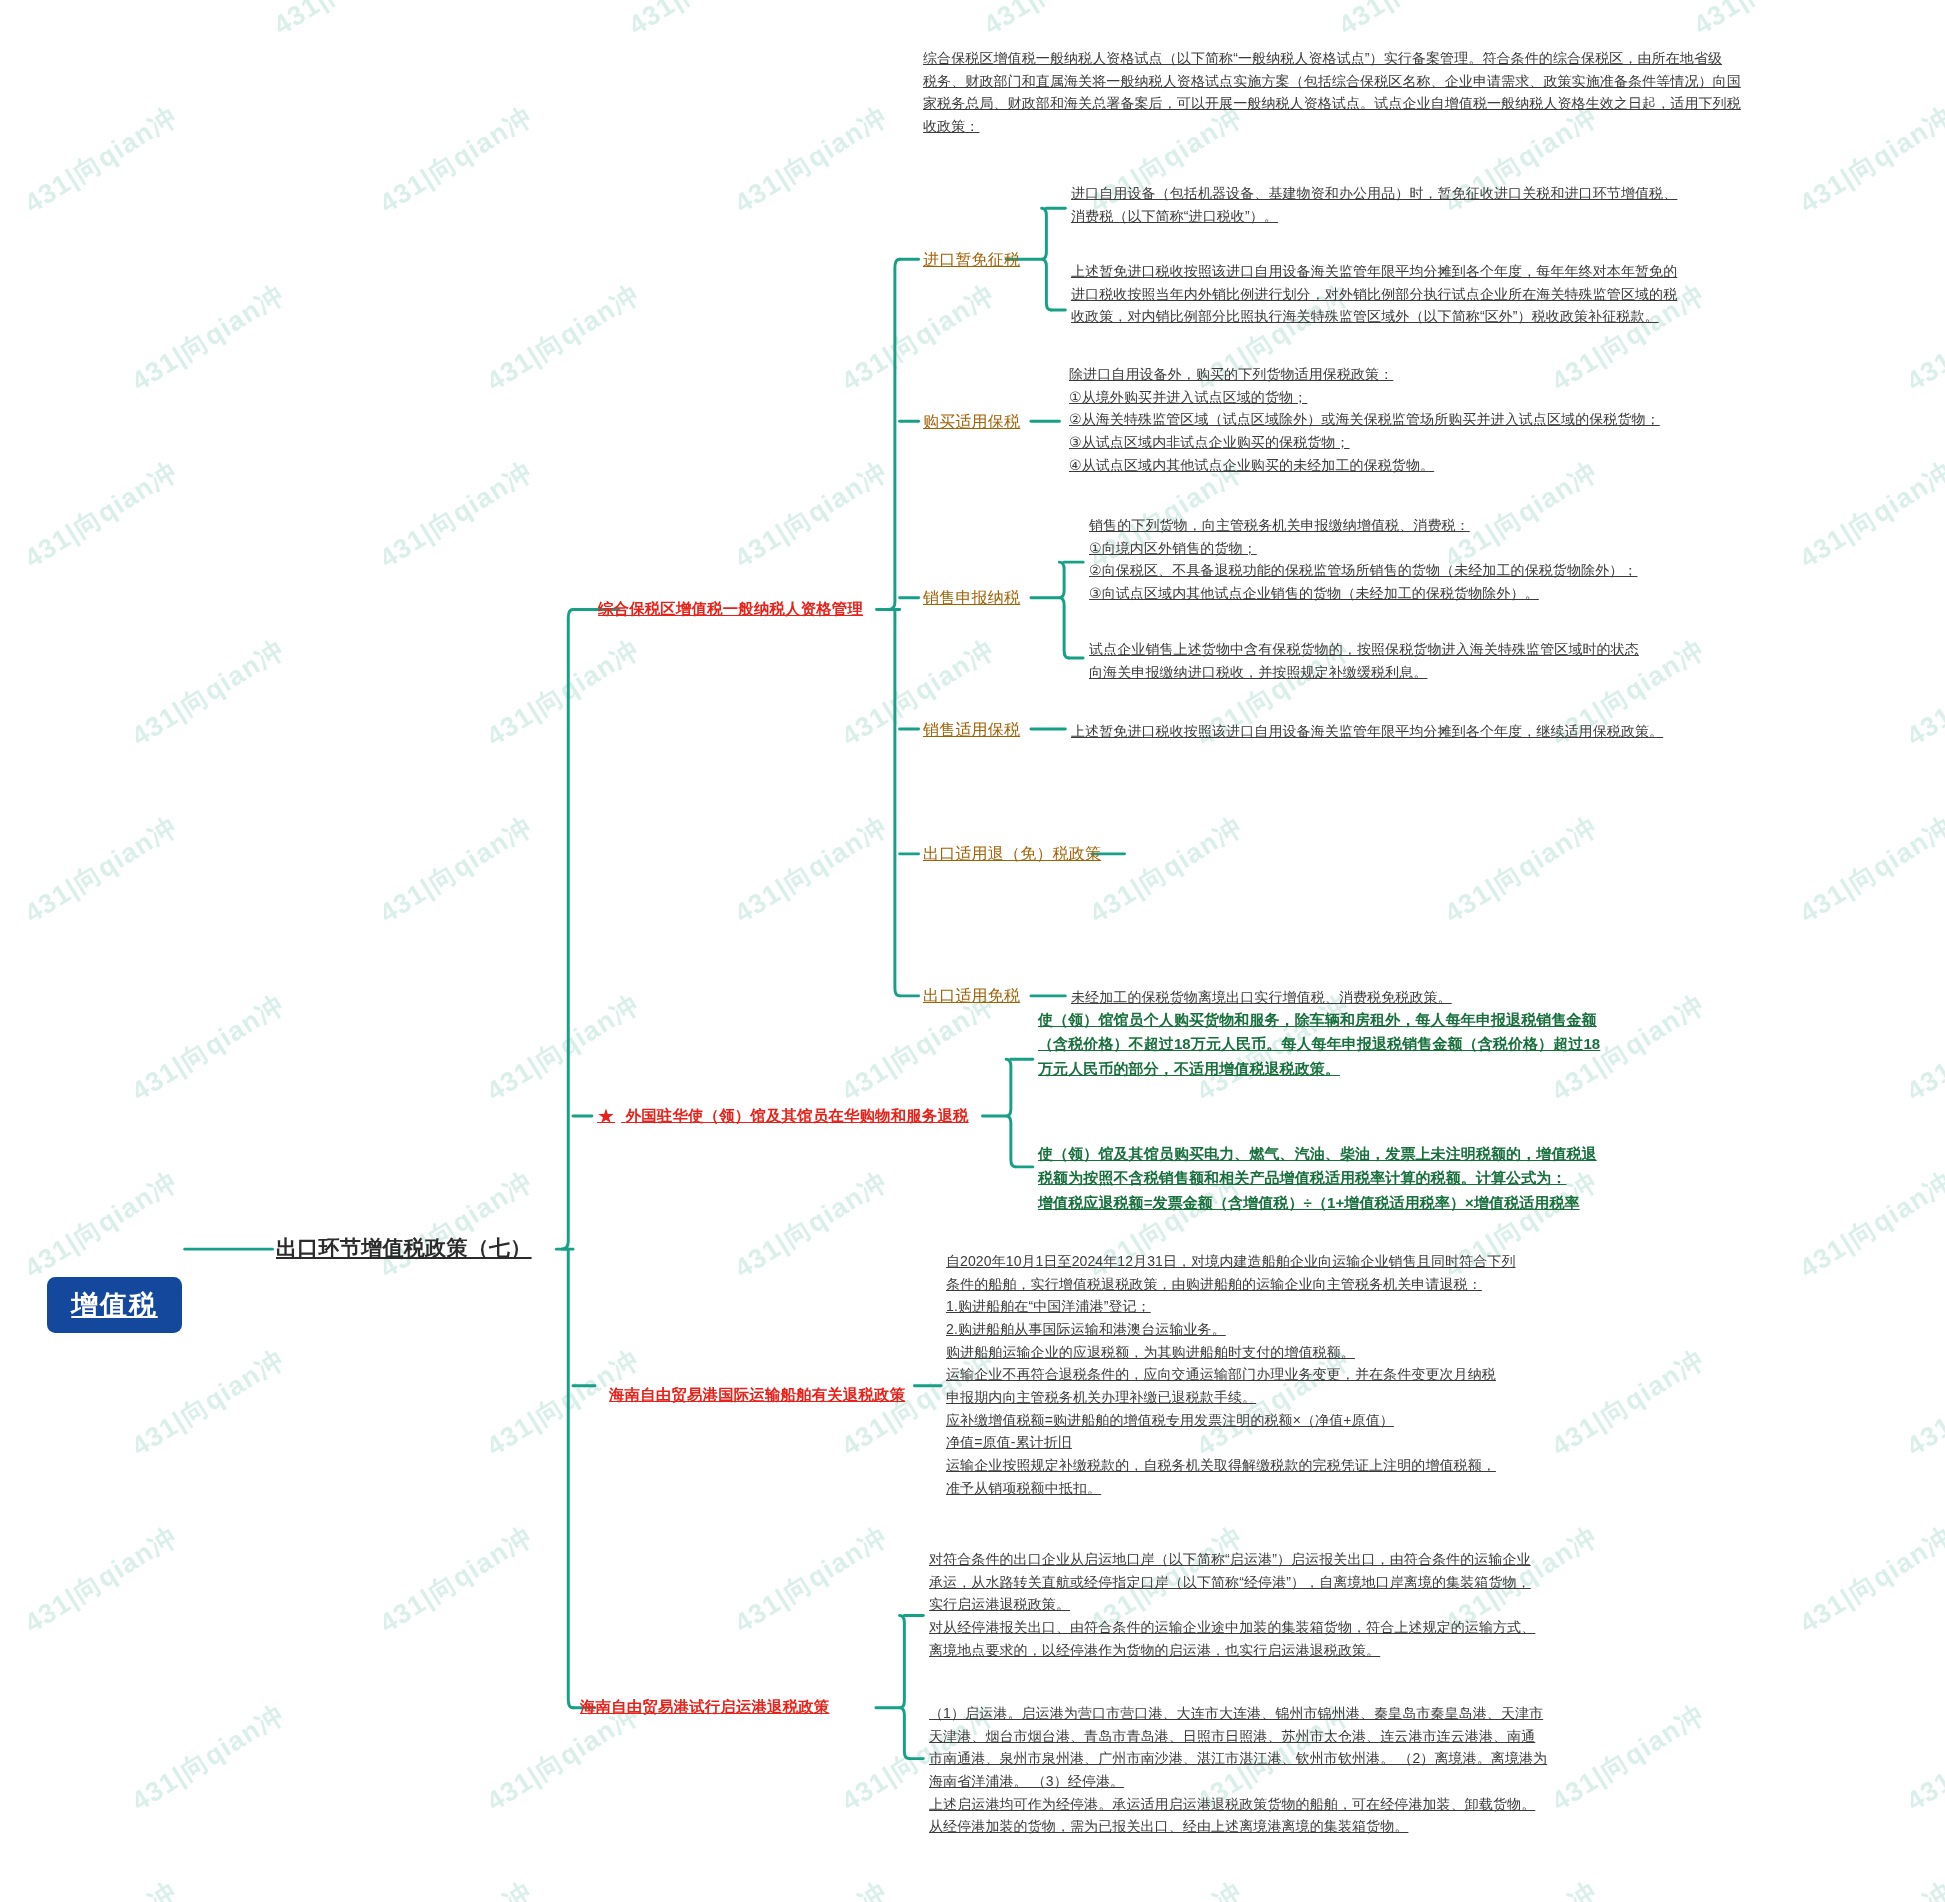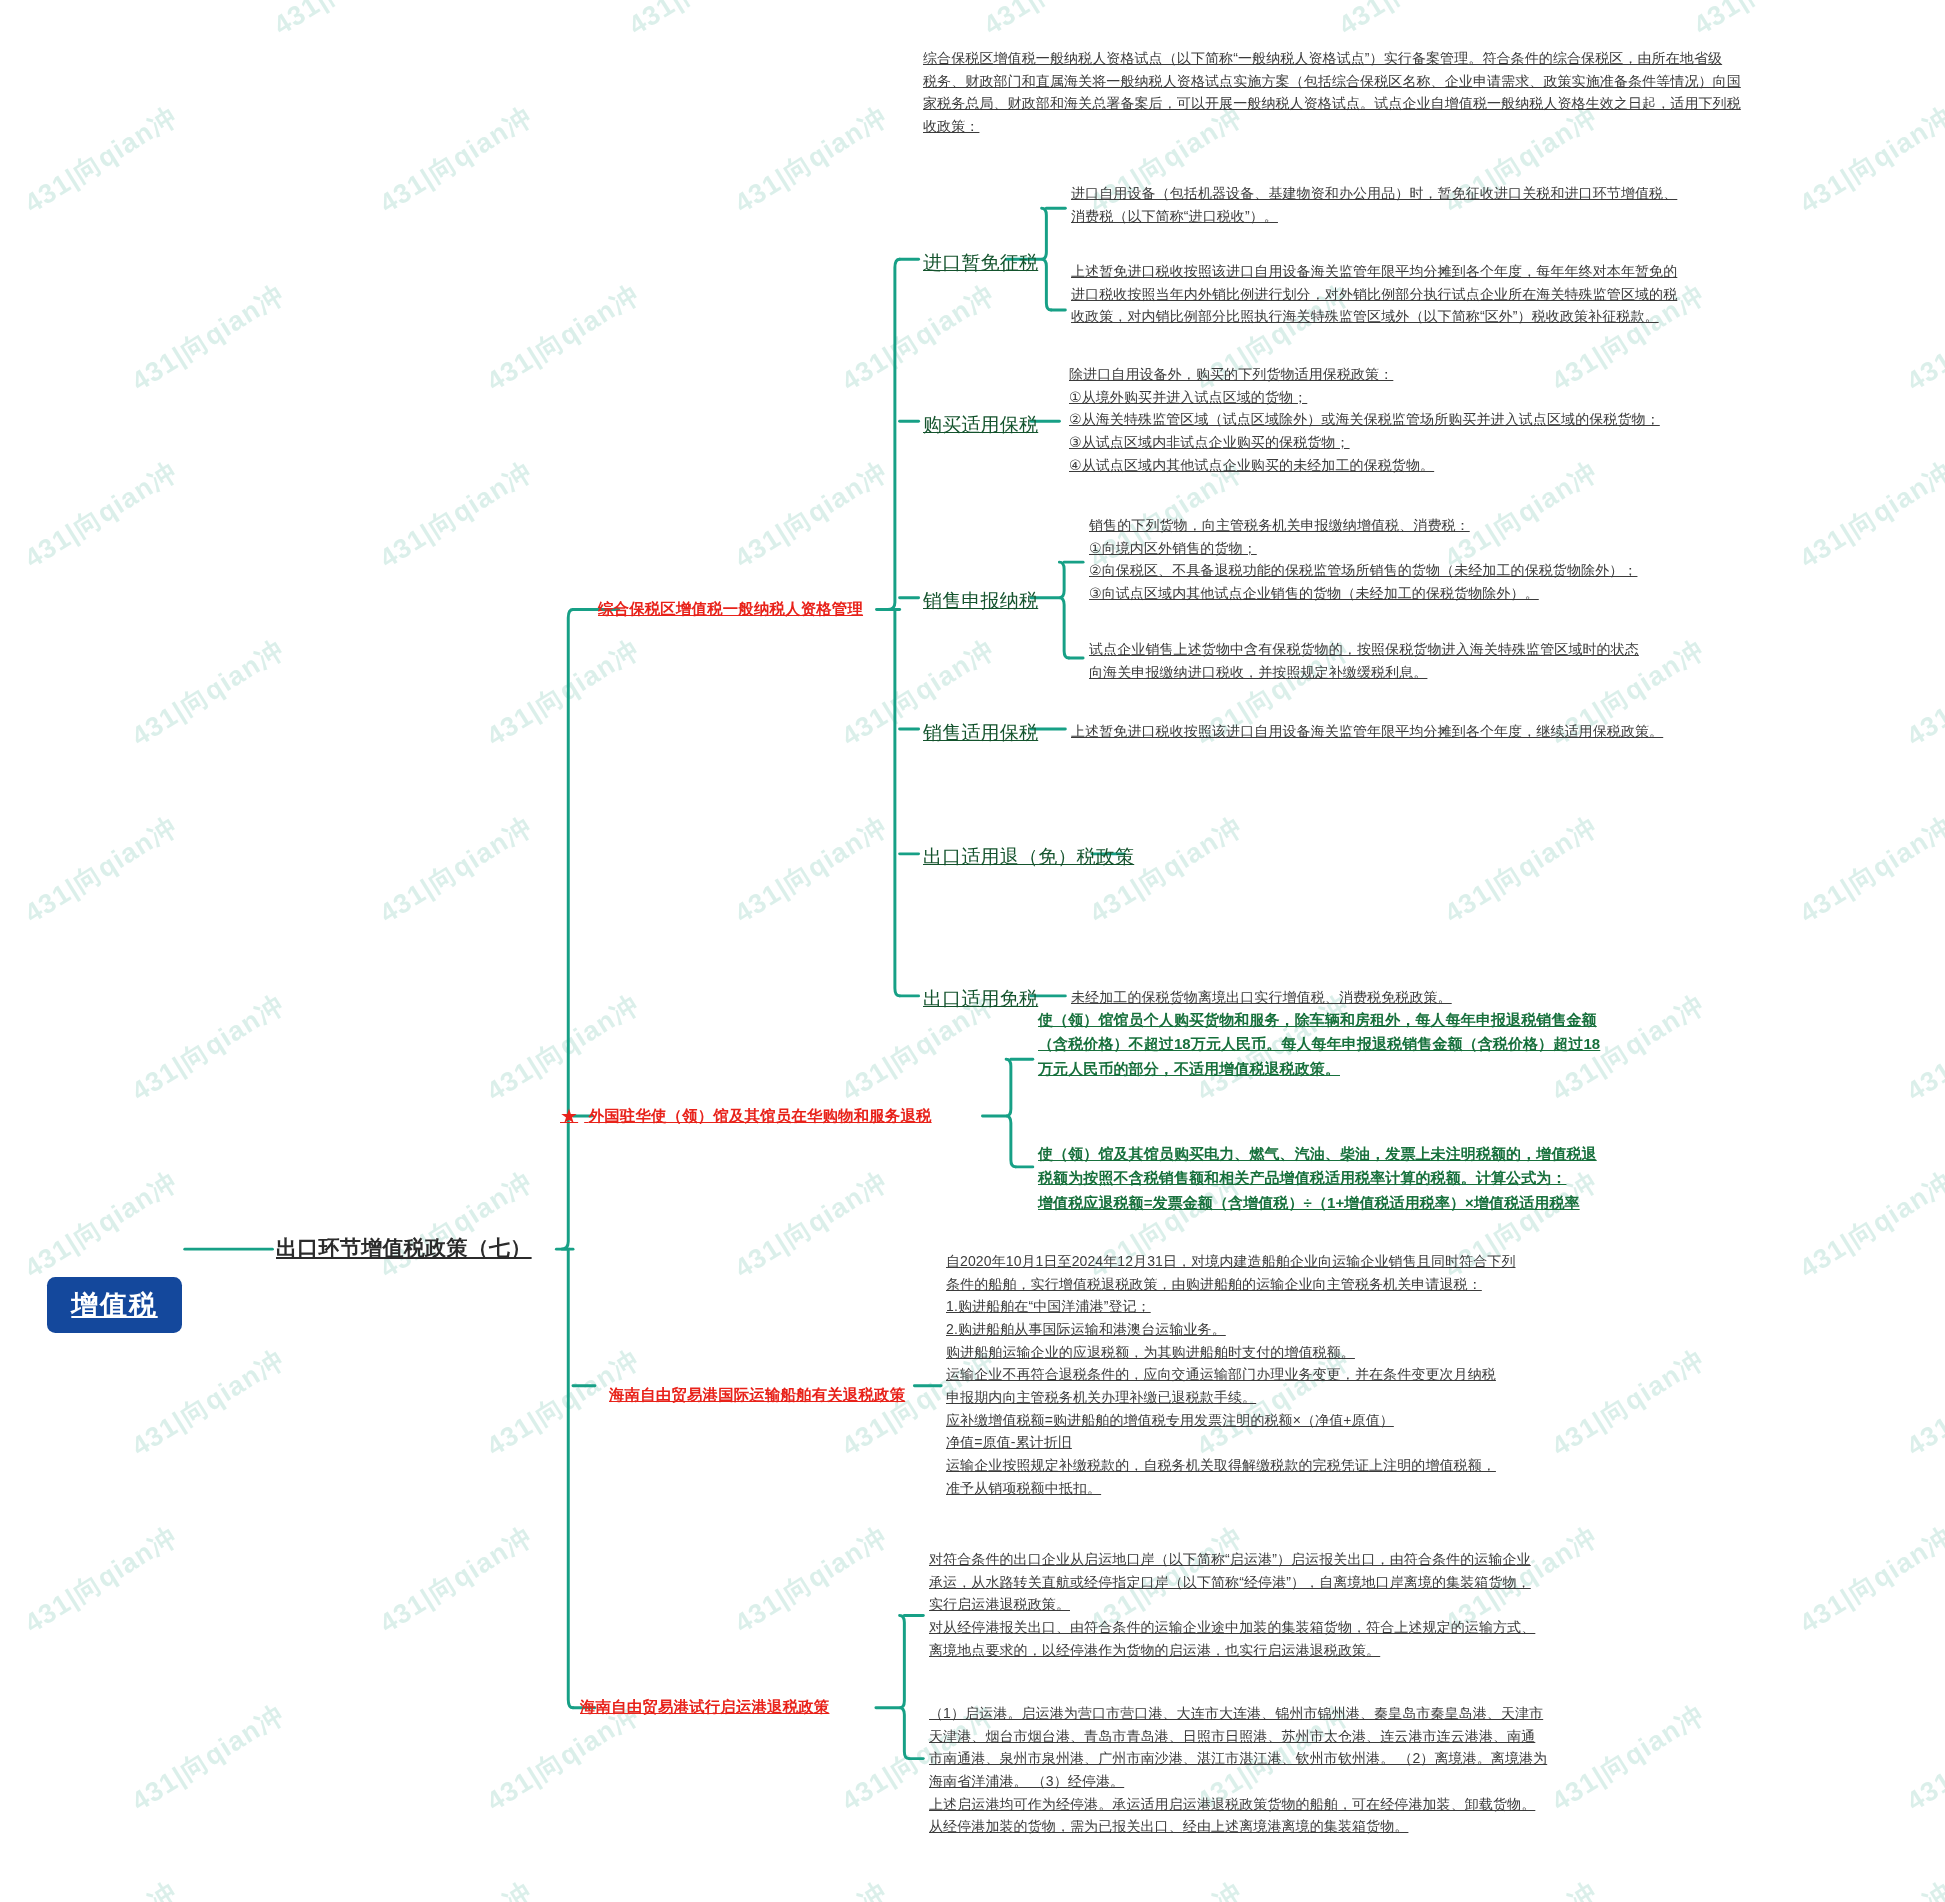--- a/index.html
+++ b/index.html
@@ -66,22 +66,22 @@
   }
   .branch-label.star::before {
     content: "★";
     color: #e8221a;
     font-size: 20px;
     margin-right: 6px;
     vertical-align: -1.8px;
   }
 
   .sub-label {
-    font-size: 19px;
-    color: #14532d;
+    font-size: 16px;
+    color: #a16207;
     white-space: nowrap;
     letter-spacing: 0.2px;
   }
 
   .body-text {
     font-size: 14px;
     line-height: 1.62;
     color: #3b3b3b;
     white-space: pre-line;
     letter-spacing: 0.1px;
@@ -267,21 +267,21 @@
 ③向试点区域内其他试点企业销售的货物（未经加工的保税货物除外）。</div>
 
   <div class="node sub-label" style="left:923px; top:720px;">销售适用保税</div>
   <div class="node body-text" style="left:1071px; top:720px; width:828px;">上述暂免进口税收按照该进口自用设备海关监管年限平均分摊到各个年度，继续适用保税政策。</div>
 
   <div class="node sub-label" style="left:923px; top:844px;">出口适用退（免）税政策</div>
 
   <div class="node sub-label" style="left:923px; top:986px;">出口适用免税</div>
   <div class="node body-text" style="left:1071px; top:986px; width:828px;">未经加工的保税货物离境出口实行增值税、消费税免税政策。</div>
 
-  <div class="node branch-label star" style="left:560px; top:1104px;">
+  <div class="node branch-label star" style="left:597px; top:1104px;">
     <span>外国驻华使（领）馆及其馆员在华购物和服务退税</span>
   </div>
   <div class="node body-text green" style="left:1038px; top:1008px; width:657px;">使（领）馆馆员个人购买货物和服务，除车辆和房租外，每人每年申报退税销售金额
 （含税价格）不超过18万元人民币。每人每年申报退税销售金额（含税价格）超过18
 万元人民币的部分，不适用增值税退税政策。</div>
   <div class="node body-text green" style="left:1038px; top:1142px; width:669px;">使（领）馆及其馆员购买电力、燃气、汽油、柴油，发票上未注明税额的，增值税退
 税额为按照不含税销售额和相关产品增值税适用税率计算的税额。计算公式为：
 增值税应退税额=发票金额（含增值税）÷（1+增值税适用税率）×增值税适用税率</div>
 
   <div class="node branch-label" style="left:583px; top:1385px;margin-left:26px;">

